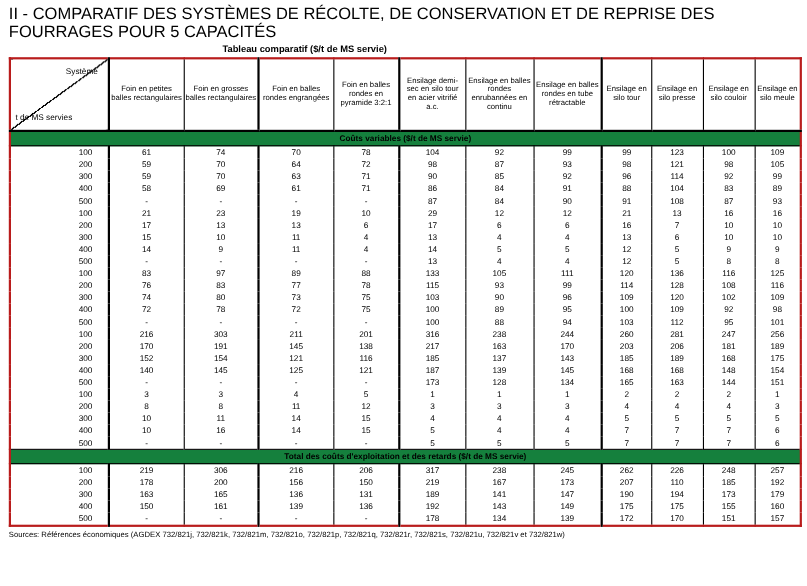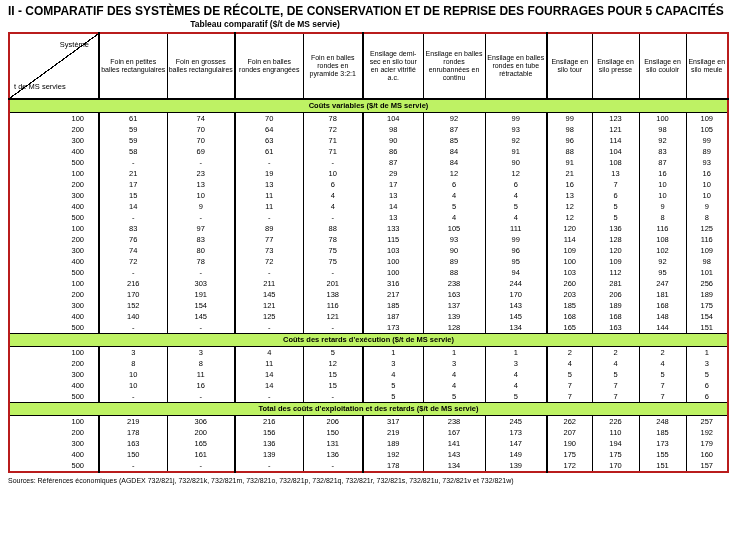--- a/index.html
+++ b/index.html
@@ -1,35 +1,35 @@
 <!DOCTYPE html>
 <html><head>
 <meta charset="utf-8">
 <style>
   html,body{margin:0;padding:0;background:#fff;width:734px;height:533px;overflow:hidden;
     font-family:"Liberation Sans", sans-serif;color:#000;}
   .page{position:relative;width:734px;height:533px;}
-  .title{font-weight:bold;font-size:12px;margin:4px 0 1px 8px;letter-spacing:0;}
-  .subtitle{font-weight:bold;font-size:8.5px;width:530px;text-align:center;margin:0 0 3px 0;}
+  .title{font-weight:normal;font-size:15px;margin:4px 0 1px 8px;letter-spacing:0;}
+  .subtitle{font-weight:bold;font-size:8.5px;width:530px;text-align:center;margin:0 0 3px 0;padding-left:12px;}
   table{border-collapse:collapse;table-layout:fixed;margin-left:8px;
     border:2px solid #b91c1c;}
   col.c-rowhead{width:90px;}
   col.c0{width:68px;}col.c1{width:68px;}col.c2{width:68px;}col.c3{width:60px;}
   col.c4{width:60px;}col.c5{width:62px;}col.c6{width:62px;}
   col.c7{width:45px;}col.c8{width:47px;}col.c9{width:47px;}col.c10{width:42px;}
   th,td{border-left:1px solid #000;border-right:1px solid #000;padding:0;}
   thead th{border-bottom:2px solid #000;font-weight:normal;font-size:7px;line-height:1.18;
     text-align:center;vertical-align:middle;height:62px;padding:1px;}
   .corner{position:relative;border-right:2px solid #000;
     background-image:linear-gradient(to bottom right,
       transparent calc(50% - 0.6px), #000 calc(50% - 0.6px),
       #000 calc(50% + 0.6px), transparent calc(50% + 0.6px));}
   .corner .top{position:absolute;top:7px;right:9px;font-size:7.5px;}
   .corner .bottom{position:absolute;bottom:6px;left:4px;font-size:7.5px;}
-  td.band{background:#bef264;font-weight:bold;font-size:7.5px;text-align:center;
+  td.band{background:#15803d;font-weight:bold;font-size:7.5px;text-align:center;
     height:12px;border-top:1px solid #000;border-bottom:1px solid #000;line-height:12px;}
   tbody td.val{font-size:7.5px;text-align:center;height:11px;line-height:11px;
     border-top:none;border-bottom:none;}
   tbody td.rowhead{font-size:7.5px;text-align:right;padding-right:14px;
     border-right:2px solid #000;border-top:none;border-bottom:none;}
   .thick-left{border-left:2px solid #000 !important;}
   .source{font-size:7px;margin:4px 0 0 8px;}
 </style>
 </head>
 <body>
@@ -350,23 +350,20 @@
           <td class="val">-</td>
           <td class="val thick-left">173</td>
           <td class="val">128</td>
           <td class="val">134</td>
           <td class="val thick-left">165</td>
           <td class="val">163</td>
           <td class="val">144</td>
           <td class="val">151</td>
         </tr>
         <tr>
-          <td colspan="12" class="band">Coûts des retards d'exécution ($/t de MS servie)</td>
-        </tr>
-        <tr>
           <td class="rowhead">100</td>
           <td class="val">3</td>
           <td class="val">3</td>
           <td class="val thick-left">4</td>
           <td class="val">5</td>
           <td class="val thick-left">1</td>
           <td class="val">1</td>
           <td class="val">1</td>
           <td class="val thick-left">2</td>
           <td class="val">2</td>

